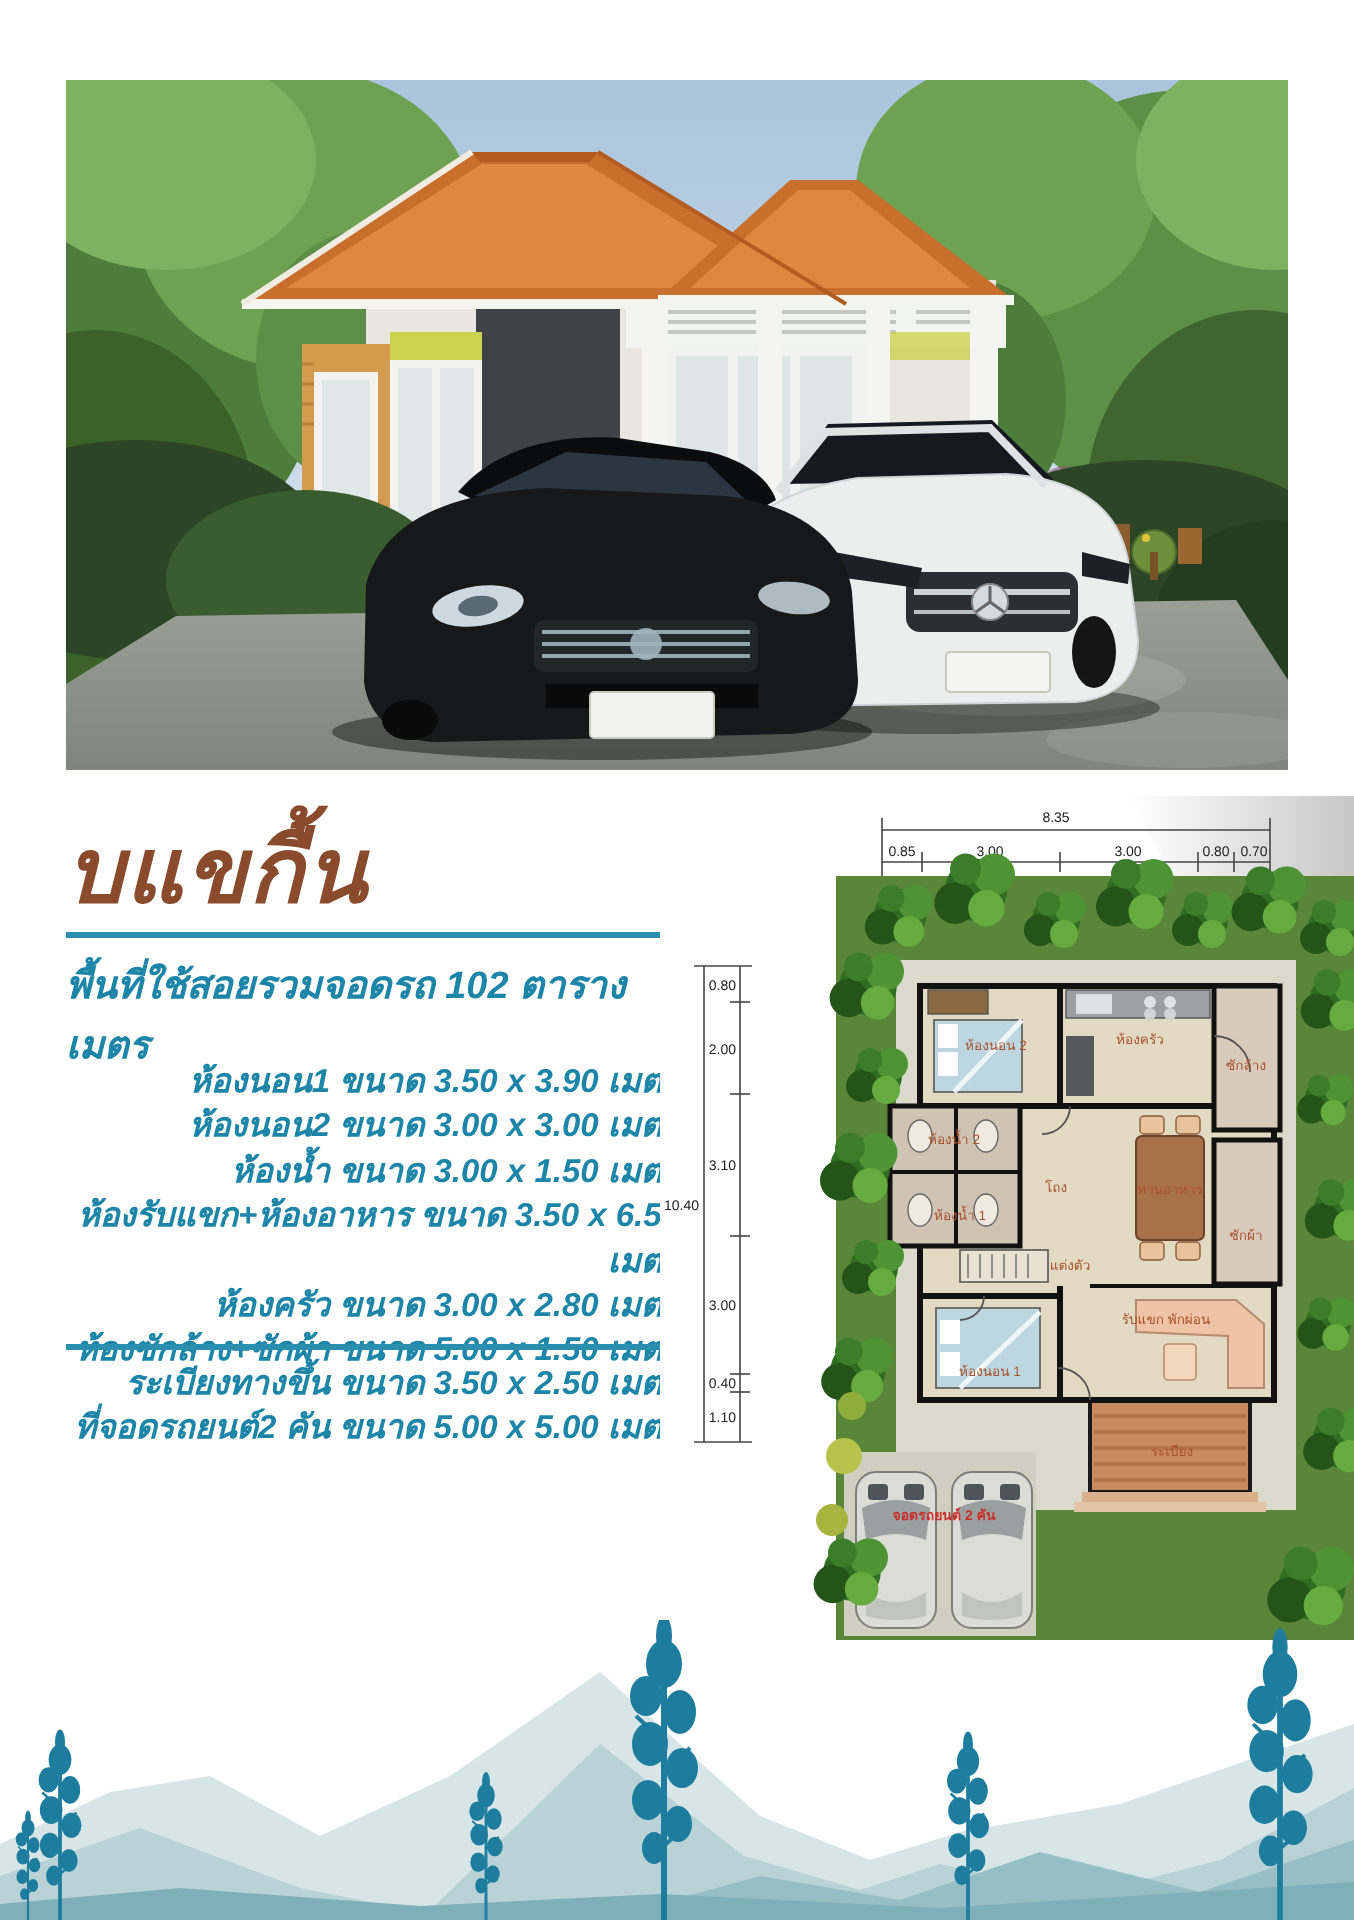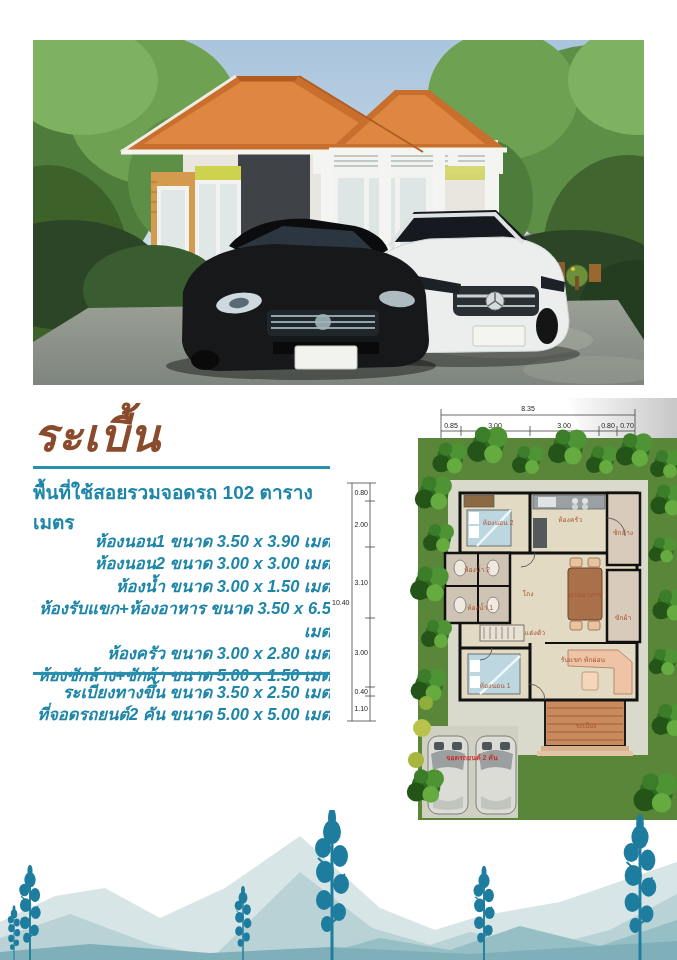--- a/index.html
+++ b/index.html
@@ -3,21 +3,21 @@
 <meta charset="utf-8">
 <style>
   html,body{margin:0;padding:0;background:#fff;}
   .page{position:relative;width:677px;height:960px;background:#ffffff;overflow:hidden;
         font-family:"Liberation Sans",sans-serif;}
   .abs{position:absolute;}
   
   .title{left:33px;top:413px;font-size:45px;font-weight:bold;font-style:italic;
          color:#8a4a2c;line-height:1;letter-spacing:1px;}
   .title-rule{left:33px;top:466px;width:307px;height:3px;background:#2a8fae;}
-  .subtitle{left:33px;top:477px;width:307px;font-size:19px;font-weight:bold;
+  .subtitle{left:33px;top:477px;width:307px;font-size:19px;font-weight:bold;font-style:italic;
             color:#1d85a8;}
   
   .room-list{left:33px;top:530px;width:307px;margin:0;padding:0;list-style:none;
              text-align:right;color:#1d85a8;font-weight:bold;font-style:italic;
              font-size:16.5px;line-height:22.4px;}
   .divider{left:33px;top:672px;width:307px;height:3px;background:#2a8fae;}
   .extra-list{left:33px;top:681px;width:307px;margin:0;padding:0;list-style:none;
               text-align:right;color:#1d85a8;font-weight:bold;font-style:italic;
               font-size:16.5px;line-height:22.4px;}
   svg text{font-family:"Liberation Sans",sans-serif;}
@@ -184,21 +184,21 @@
       <circle cx="290" cy="282" r="8" fill="#9fb3b8" opacity=".9"></circle>
       <ellipse cx="206" cy="263" rx="23" ry="10" fill="#cdd9de" transform="rotate(-8 206 263)"></ellipse>
       <ellipse cx="206" cy="263" rx="10" ry="5" fill="#5a6a72" transform="rotate(-8 206 263)"></ellipse>
       <ellipse cx="364" cy="259" rx="18" ry="8" fill="#aebcc2" transform="rotate(6 364 259)"></ellipse>
       <rect x="240" y="302" width="106" height="12" fill="#0a0a0a"></rect>
       <rect x="262" y="306" width="62" height="23" rx="2" fill="#f2f2ef" stroke="#c9c9c2"></rect>
       <ellipse cx="172" cy="320" rx="14" ry="10" fill="#0a0a0a"></ellipse>
     </g>
   </svg>
 
-  <h1 class="abs title" style="margin:0">ระเบื้น</h1>
+  <h1 class="abs title" style="margin:0">บแขกื้น</h1>
   <div class="abs title-rule"></div>
   <div class="abs subtitle">พื้นที่ใช้สอยรวมจอดรถ 102 ตารางเมตร</div>
 
   <ul class="abs room-list">
     <li>ห้องนอน1 ขนาด 3.50 x 3.90 เมตร</li>
     <li>ห้องนอน2 ขนาด 3.00 x 3.00 เมตร</li>
     <li>ห้องน้ำ ขนาด 3.00 x 1.50 เมตร</li>
     <li>ห้องรับแขก+ห้องอาหาร ขนาด 3.50 x 6.50 เมตร</li>
     <li>ห้องครัว ขนาด 3.00 x 2.80 เมตร</li>
     <li>ห้องซักล้าง+ซักผ้า ขนาด 5.00 x 1.50 เมตร</li>

